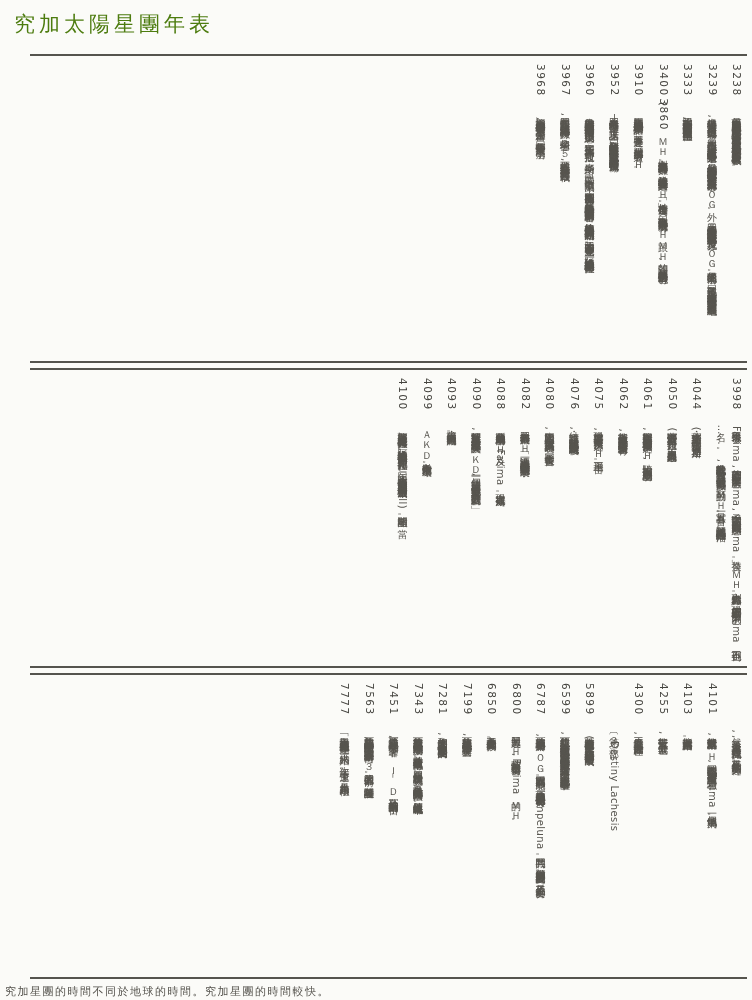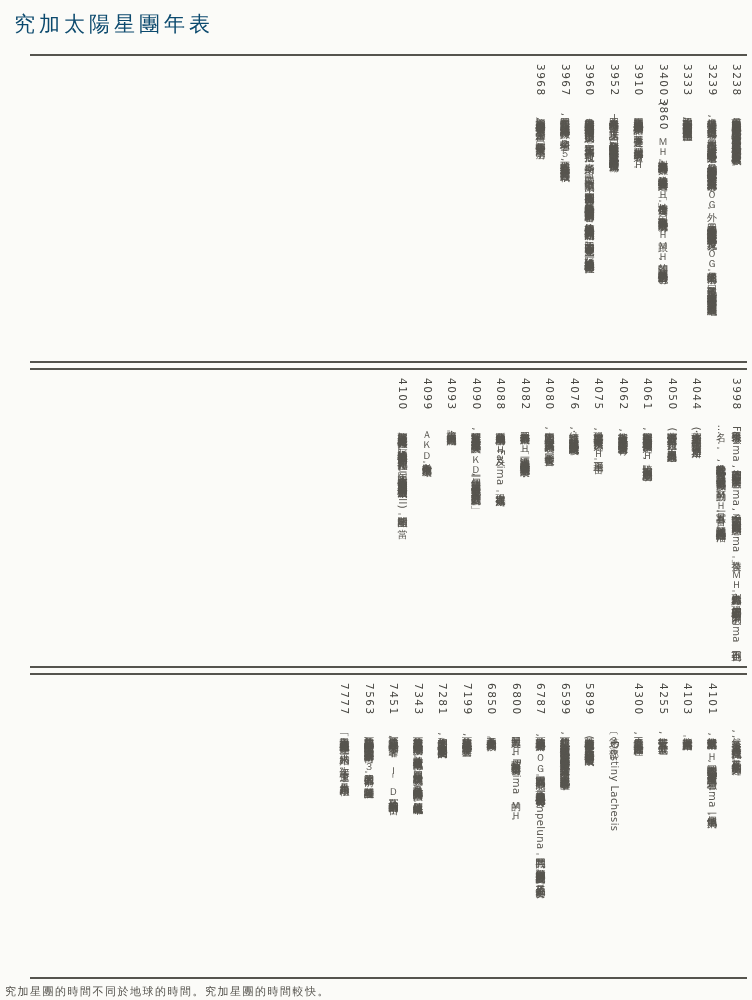--- a/index.html
+++ b/index.html
@@ -7,21 +7,21 @@
   body {
     background:#fbfbf8;
     font-family:"DejaVu Sans", sans-serif;
     color:#57554f;
     overflow:hidden;
   }
   .page { width:752px; height:1000px; padding-top:10px; }
   .page-title {
     font-size:21px;
     letter-spacing:4px;
-    color:#0c4a6e;
+    color:#4d7c0f;
     margin-left:14px;
     font-weight:500;
   }
   .timeline { margin:16px 5px 0 30px; }
   .band {
     border-top:2px solid #55544e;
     border-bottom:2px solid #55544e;
     margin-bottom:5px;
     display:flex;
     flex-direction:row-reverse;

